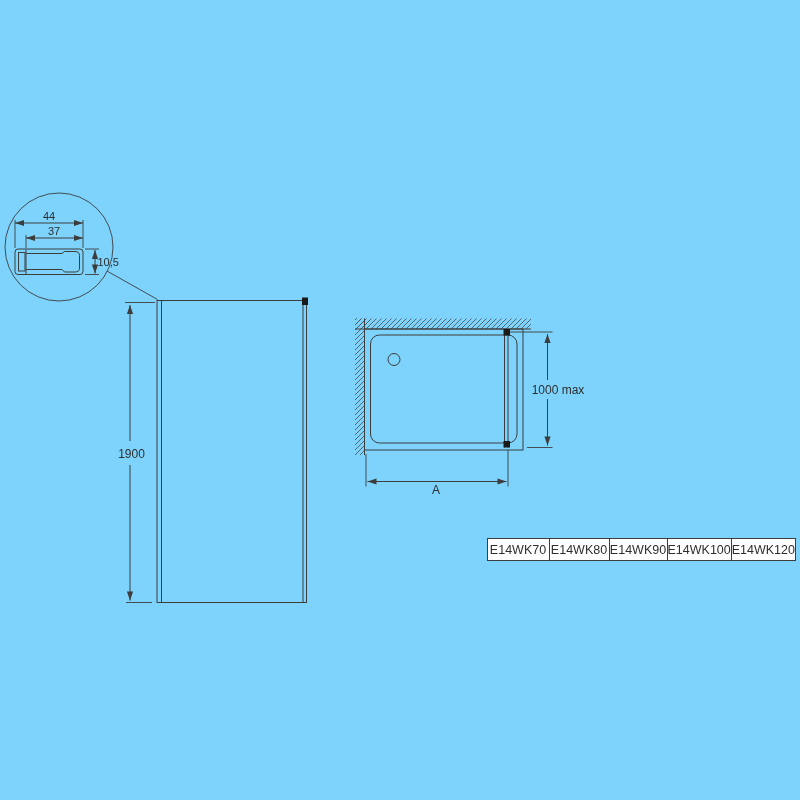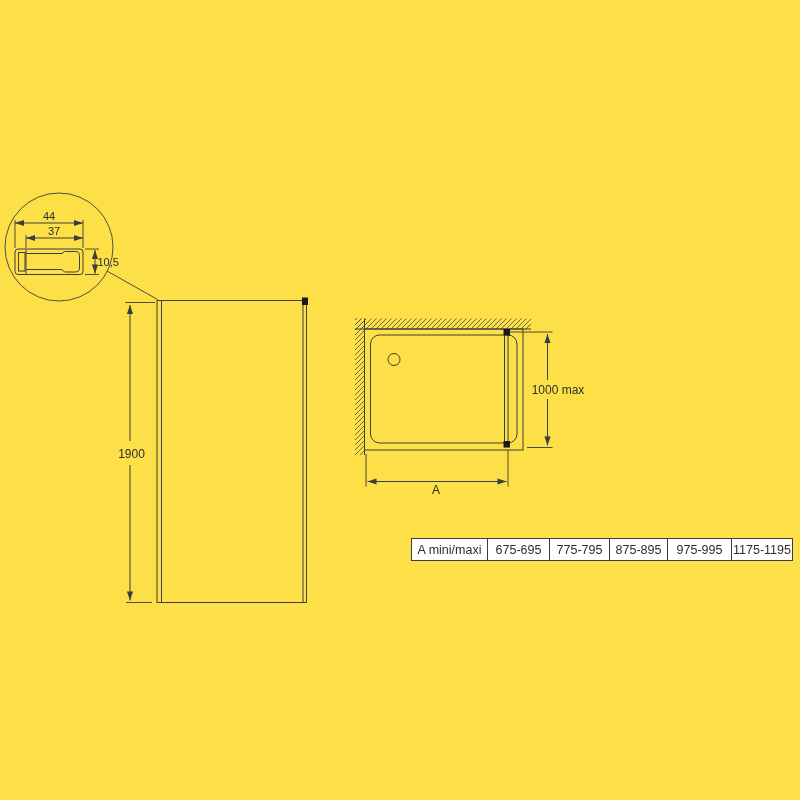--- a/index.html
+++ b/index.html
@@ -1,16 +1,16 @@
 <!DOCTYPE html>
 <html><head>
 <meta charset="utf-8">
 <style>
   html,body{margin:0;padding:0;background:#ffffff;}
-  .stage{position:relative;width:800px;height:800px;background:#fde047;overflow:hidden;
+  .stage{position:relative;width:800px;height:800px;background:#7dd3fc;overflow:hidden;
          font-family:"Liberation Sans",sans-serif;color:#2e2e2e;}
   svg{position:absolute;left:0;top:0;}
   .ln{fill:none;stroke:#3d3d3d;stroke-width:1;}
   .lnt{fill:none;stroke:#3d3d3d;stroke-width:0.9;}
   .dim2{fill:none;stroke:#3d3d3d;stroke-width:1;marker-start:url(#arr);marker-end:url(#arr);}
   .dim1{fill:none;stroke:#3d3d3d;stroke-width:1;marker-end:url(#arr);}
   .blk{fill:#1a1a1a;stroke:none;}
   .t11{font-family:"Liberation Sans",sans-serif;font-size:11px;fill:#2e2e2e;}
   .t12{font-family:"Liberation Sans",sans-serif;font-size:12px;fill:#2e2e2e;}
   .sizes{position:absolute;left:411px;top:538px;border-collapse:collapse;table-layout:fixed;
@@ -110,24 +110,24 @@
 <table class="sizes">
   <colgroup>
     <col style="width:76px">
         <col style="width:62px">
         <col style="width:60px">
     <col style="width:58px">
         <col style="width:64px">
         <col style="width:61px">
   </colgroup>
   <tbody>
-  <tr style="height:22px">
-    <th>A mini/maxi</th>
-    <td>675-695</td>
-    <td>775-795</td>
-    <td>875-895</td>
-    <td>975-995</td>
-    <td>1175-1195</td>
+        <tr style="height:22px">
+    <td class="nocell"></td>
+    <th>E14WK70</th>
+    <th>E14WK80</th>
+    <th>E14WK90</th>
+    <th>E14WK100</th>
+    <th>E14WK120</th>
   </tr>
 </tbody>
     </table>
 
 </div>
 
 </body></html>

